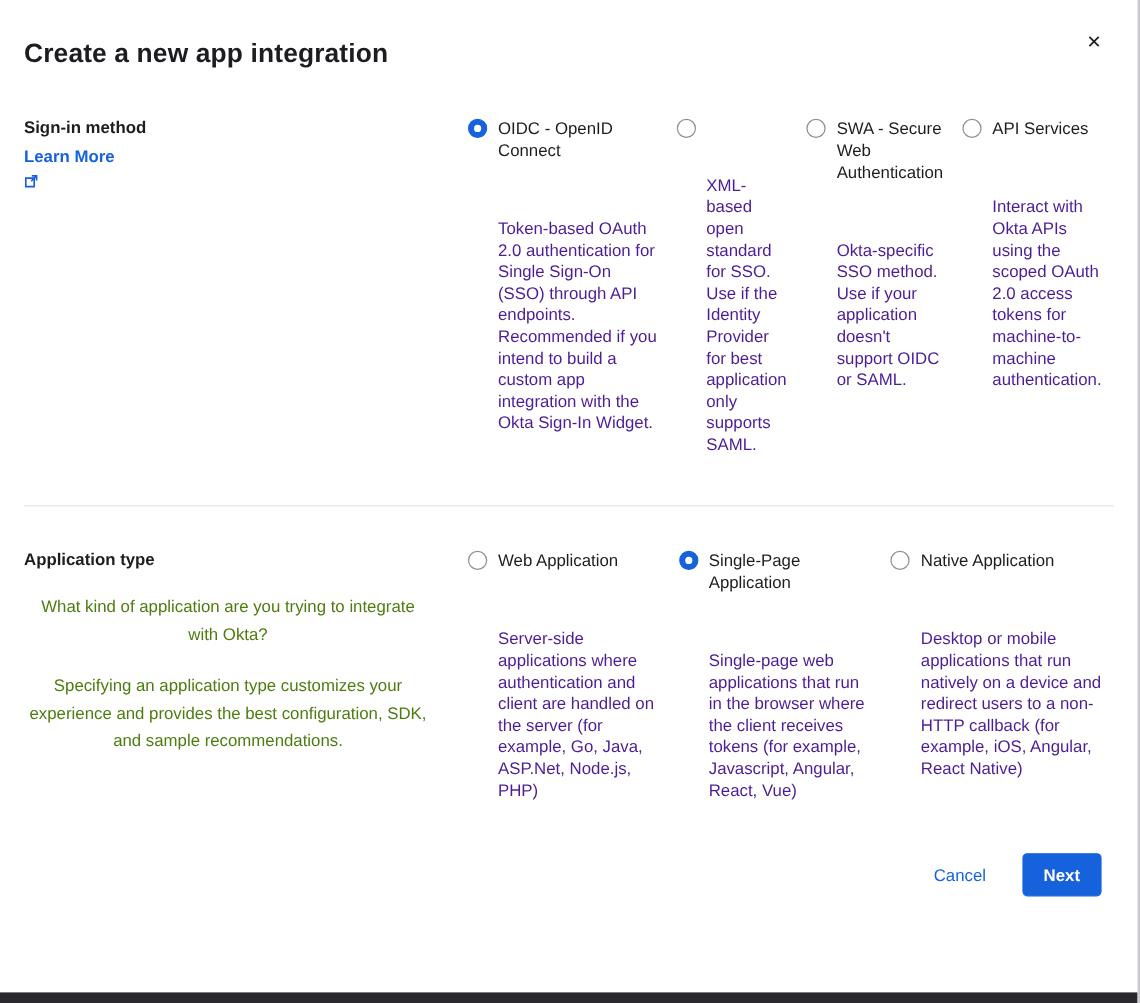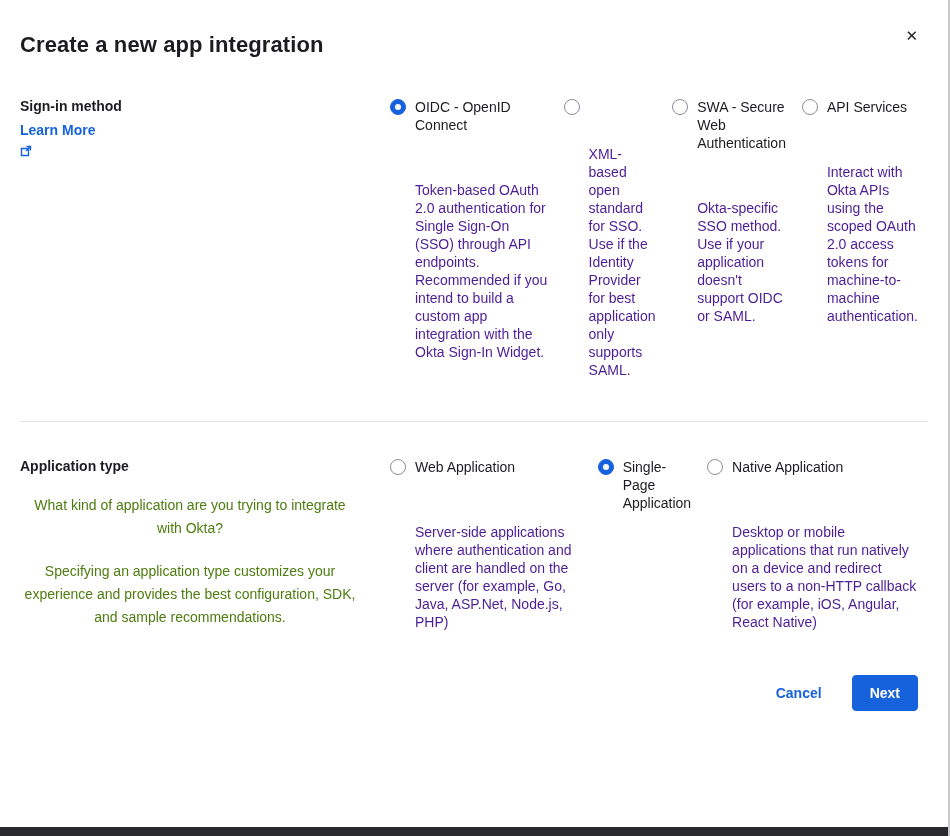--- a/index.html
+++ b/index.html
@@ -151,21 +151,21 @@
     gap: 30px;
     margin-top: 44px;
     padding-right: 10px;
   }
   .cancel-btn {
     background: none;
     border: none;
     color: #1662dd;
     font-family: "Liberation Sans", sans-serif;
     font-size: 14px;
-    font-weight: 700;
+    font-weight: 400;
     cursor: pointer;
   }
   .next-btn {
     background: #1662dd;
     border: 1px solid #1662dd;
     border-radius: 4px;
     color: #ffffff;
     font-family: "Liberation Sans", sans-serif;
     font-size: 14px;
     font-weight: 700;
@@ -252,20 +252,21 @@
             <span class="radio-texts">
               <span class="radio-label">Web Application</span>
               <span class="radio-desc">Server-side applications where authentication and client are handled on the server (for example, Go, Java, ASP.Net, Node.js, PHP)</span>
             </span>
           </label>
 
           <label class="radio-item">
             <span class="radio checked"></span>
             <span class="radio-texts">
               <span class="radio-label">Single-Page Application</span>
+              <span class="radio-desc">Single-page web applications that run in the browser where the client receives tokens (for example, Javascript, Angular, React, Vue)</span>
             </span>
           </label>
 
           <label class="radio-item">
             <span class="radio"></span>
             <span class="radio-texts">
               <span class="radio-label">Native Application</span>
               <span class="radio-desc">Desktop or mobile applications that run natively on a device and redirect users to a non-HTTP callback (for example, iOS, Angular, React Native)</span>
             </span>
           </label>

